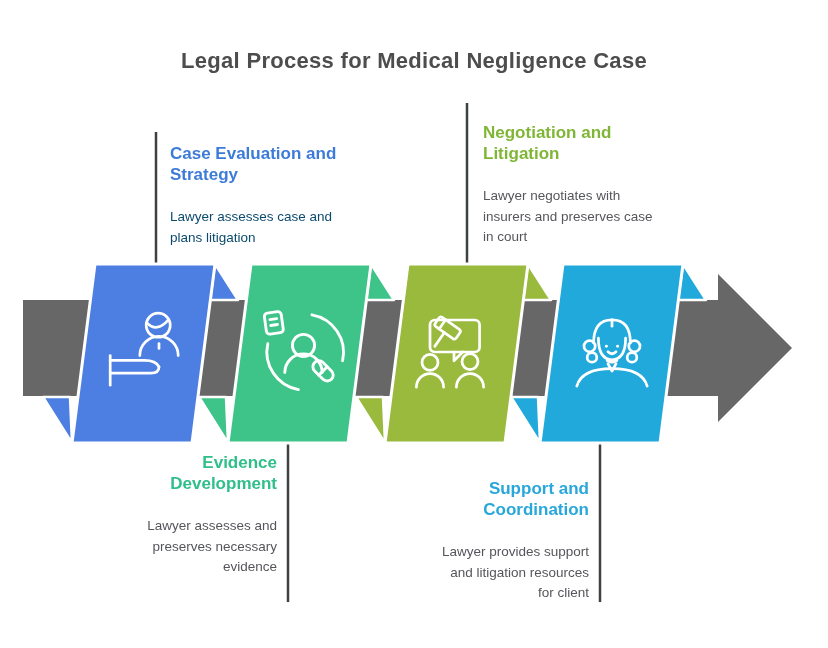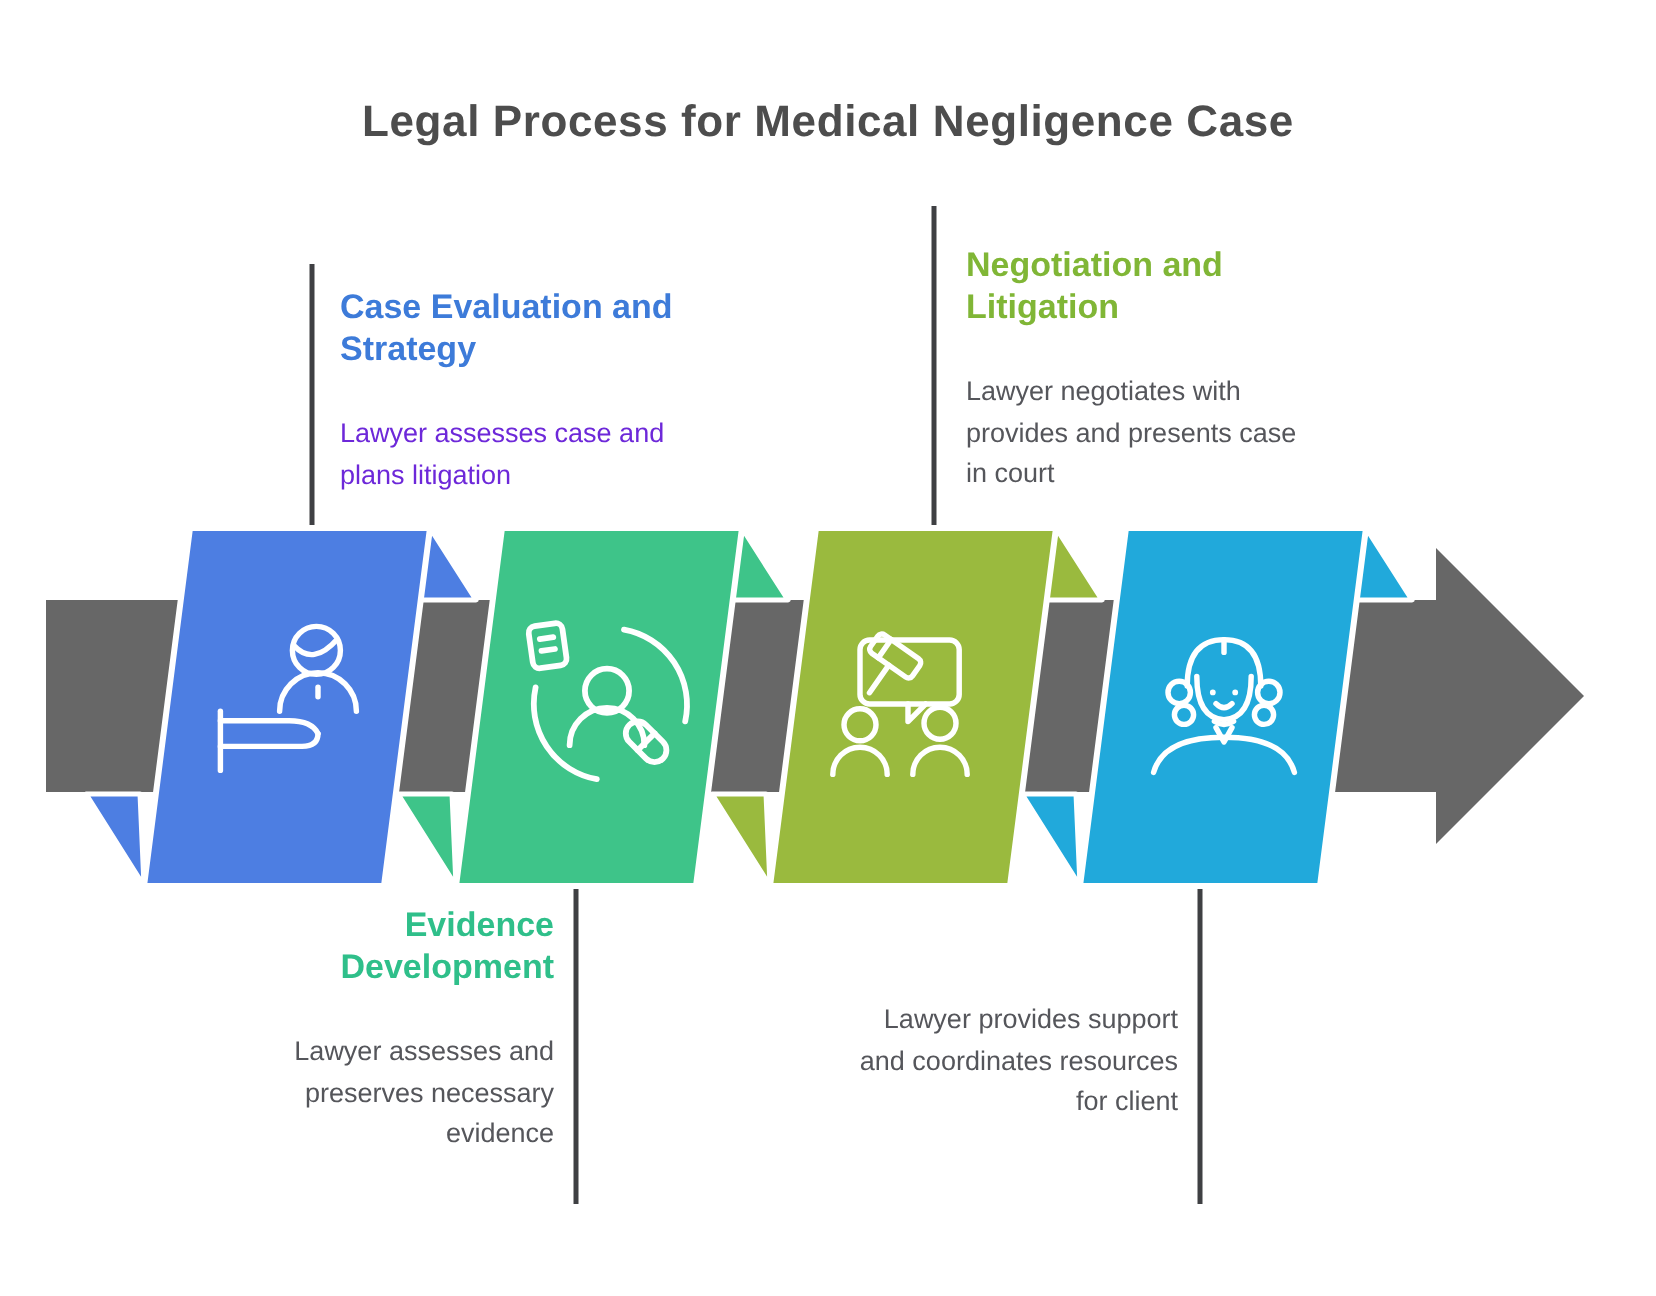--- a/index.html
+++ b/index.html
@@ -113,39 +113,41 @@
       <path d="M45,66 L50,75 L55,66"></path>
       <path d="M6,94 Q12,72 50,72 Q88,72 94,94"></path>
     </g>
   </svg>
 
   <div class="diagram-title" style="color: rgb(77, 77, 77);">Legal Process for Medical Negligence Case</div>
 
   <div class="label align-left" style="left:170px;top:131px;width:210px;">
     <div class="heading" style="color: rgb(61, 123, 217); margin-top: 12px;">Case Evaluation and
 Strategy</div>
-    <div class="desc" style="color: #6d28d9;">Lawyer assesses case and
+    <div class="desc" style="color: #0c4a6e;">Lawyer assesses case and
 plans litigation</div>
   </div>
 
   <div class="label align-left" style="left:483px;top:106px;width:220px;">
     <div class="heading" style="color: rgb(128, 182, 54); margin-top: 16px;">Negotiation and
 Litigation</div>
     <div class="desc" style="color: rgb(85, 86, 91);">Lawyer negotiates with
-provides and presents case
+insurers and preserves case
 in court</div>
   </div>
 
   <div class="label align-right" style="right:551px;top:452px;width:230px;">
     <div class="heading" style="color: rgb(47, 191, 138);">Evidence
 Development</div>
     <div class="desc" style="color: rgb(85, 86, 91);">Lawyer assesses and
 preserves necessary
 evidence</div>
   </div>
 
   <div class="label align-right" style="right:239px;top:478px;width:230px;">
+    <div class="heading" style="color: rgb(40, 167, 218);">Support and
+Coordination</div>
     <div class="desc" style="color: rgb(85, 86, 91);">Lawyer provides support
-and coordinates resources
+and litigation resources
 for client</div>
   </div>
 
 </div>
 
 </body></html>

